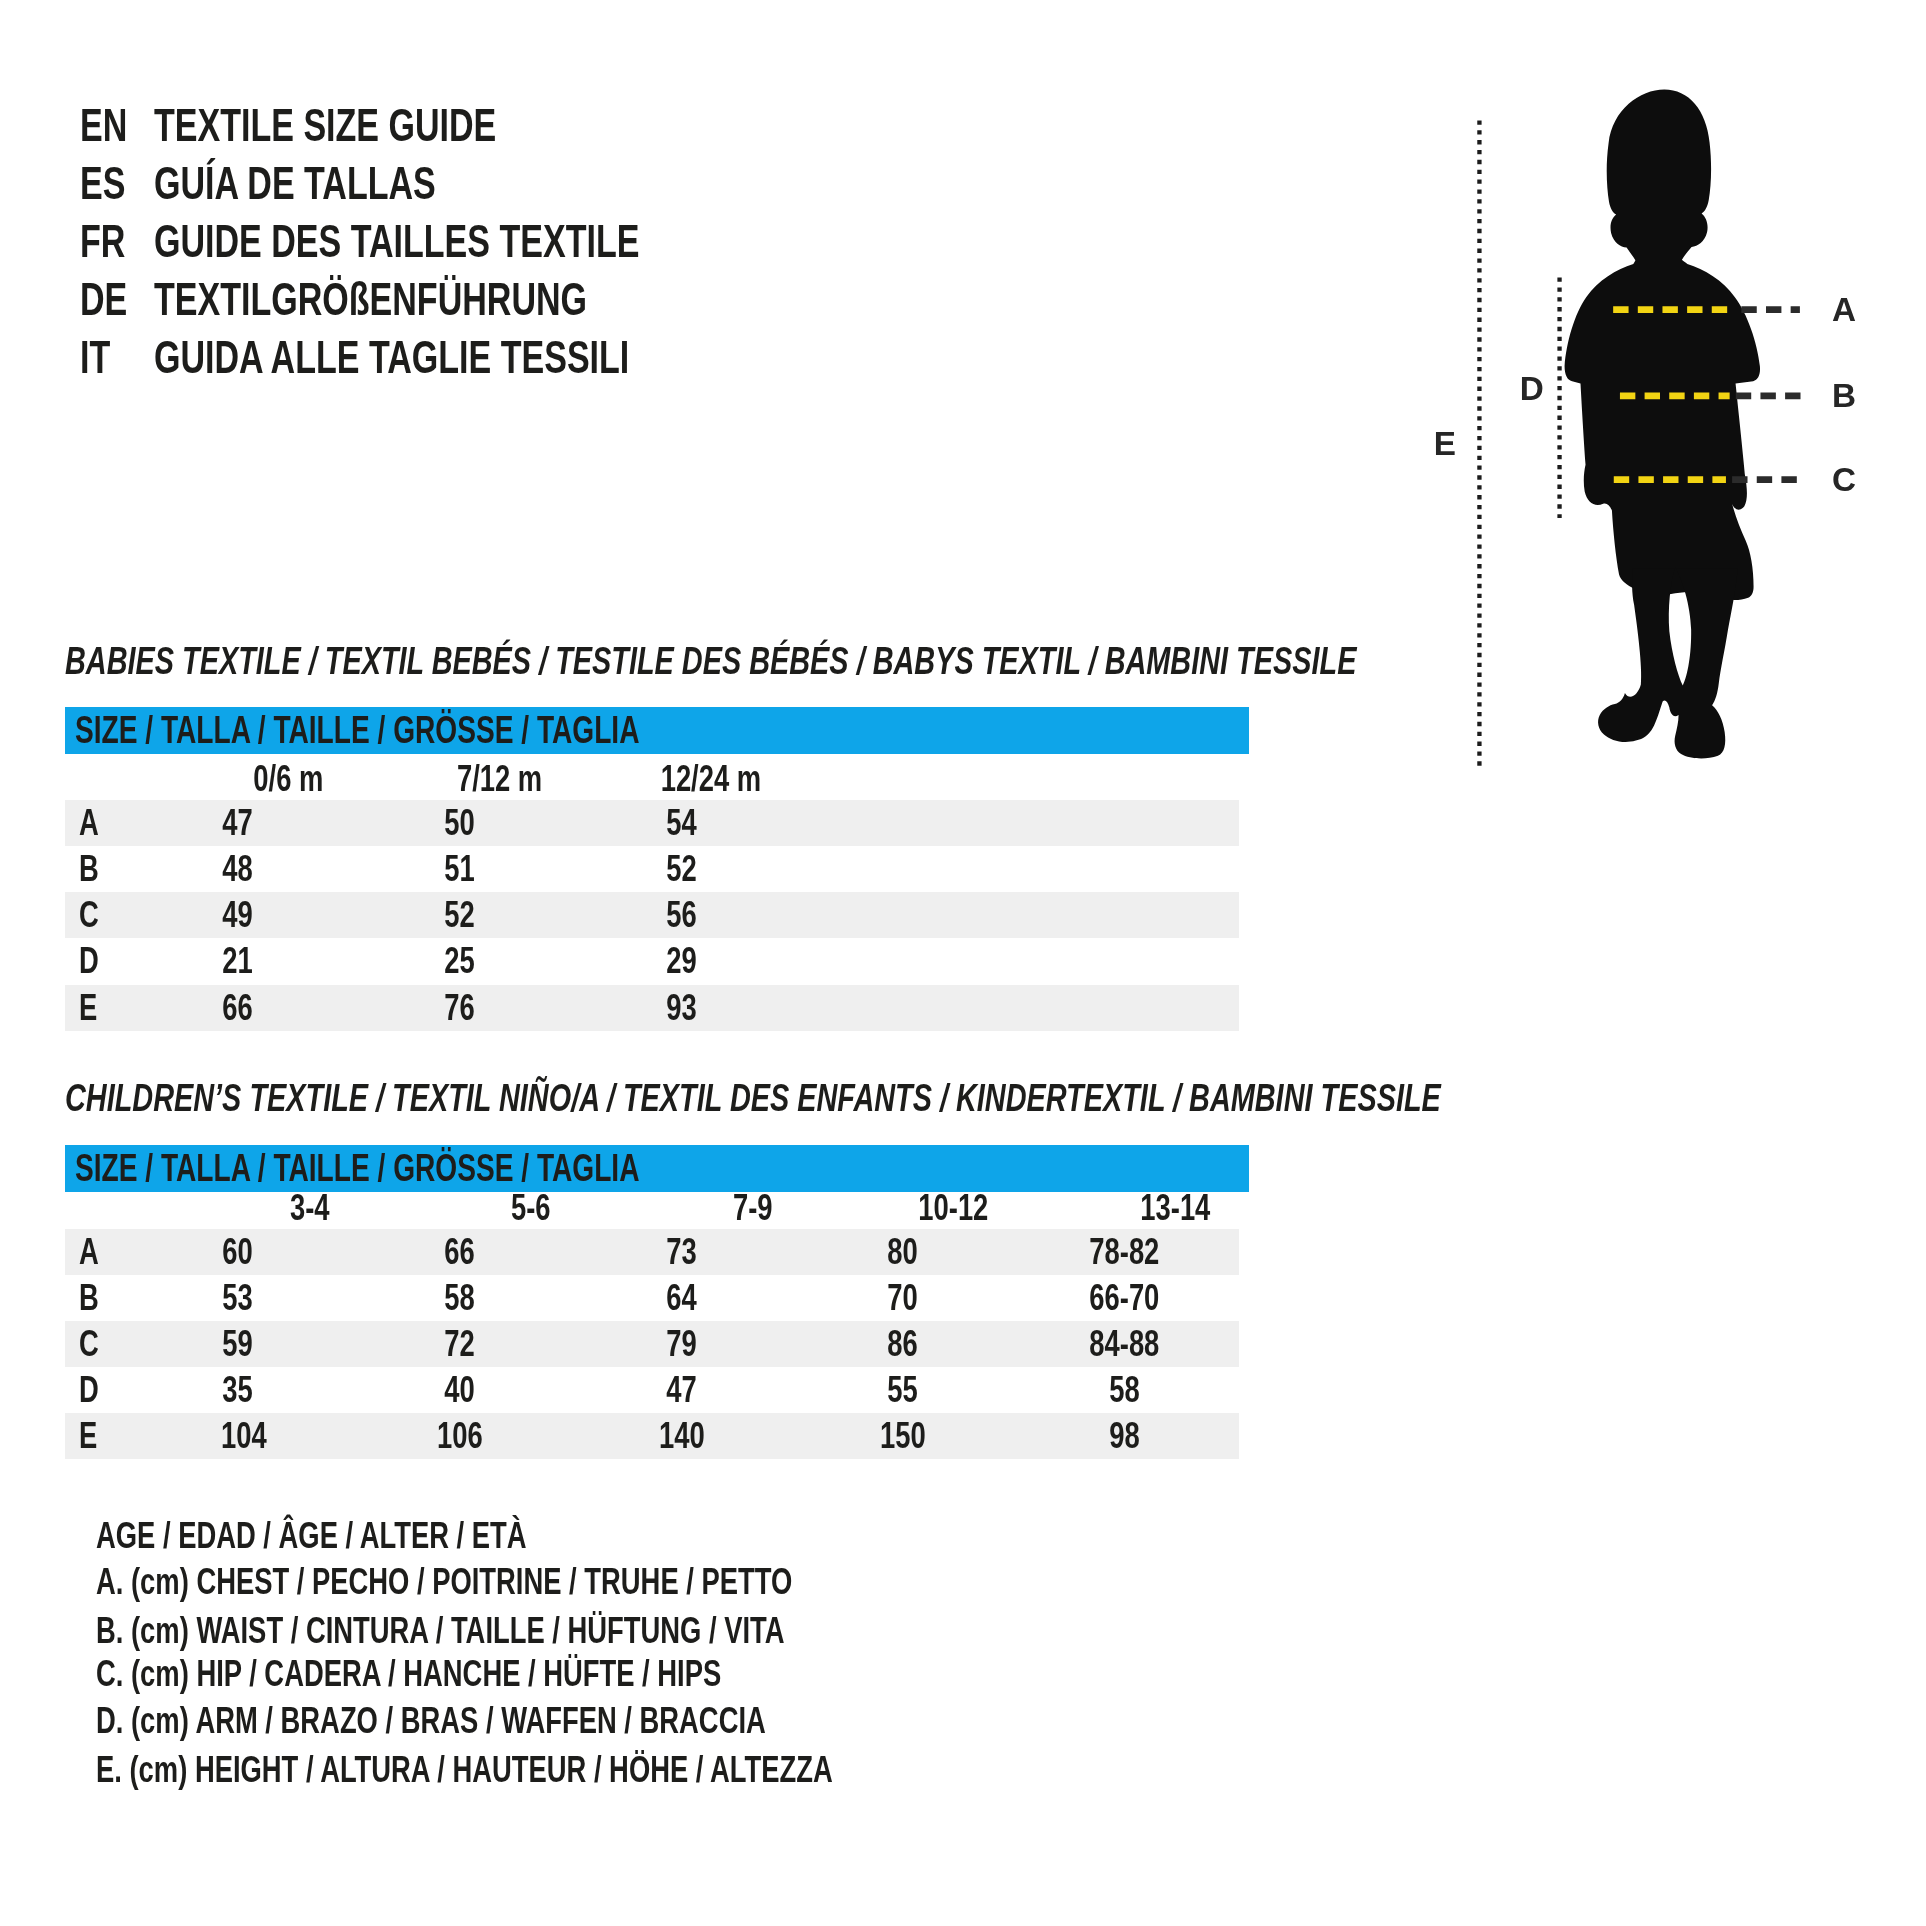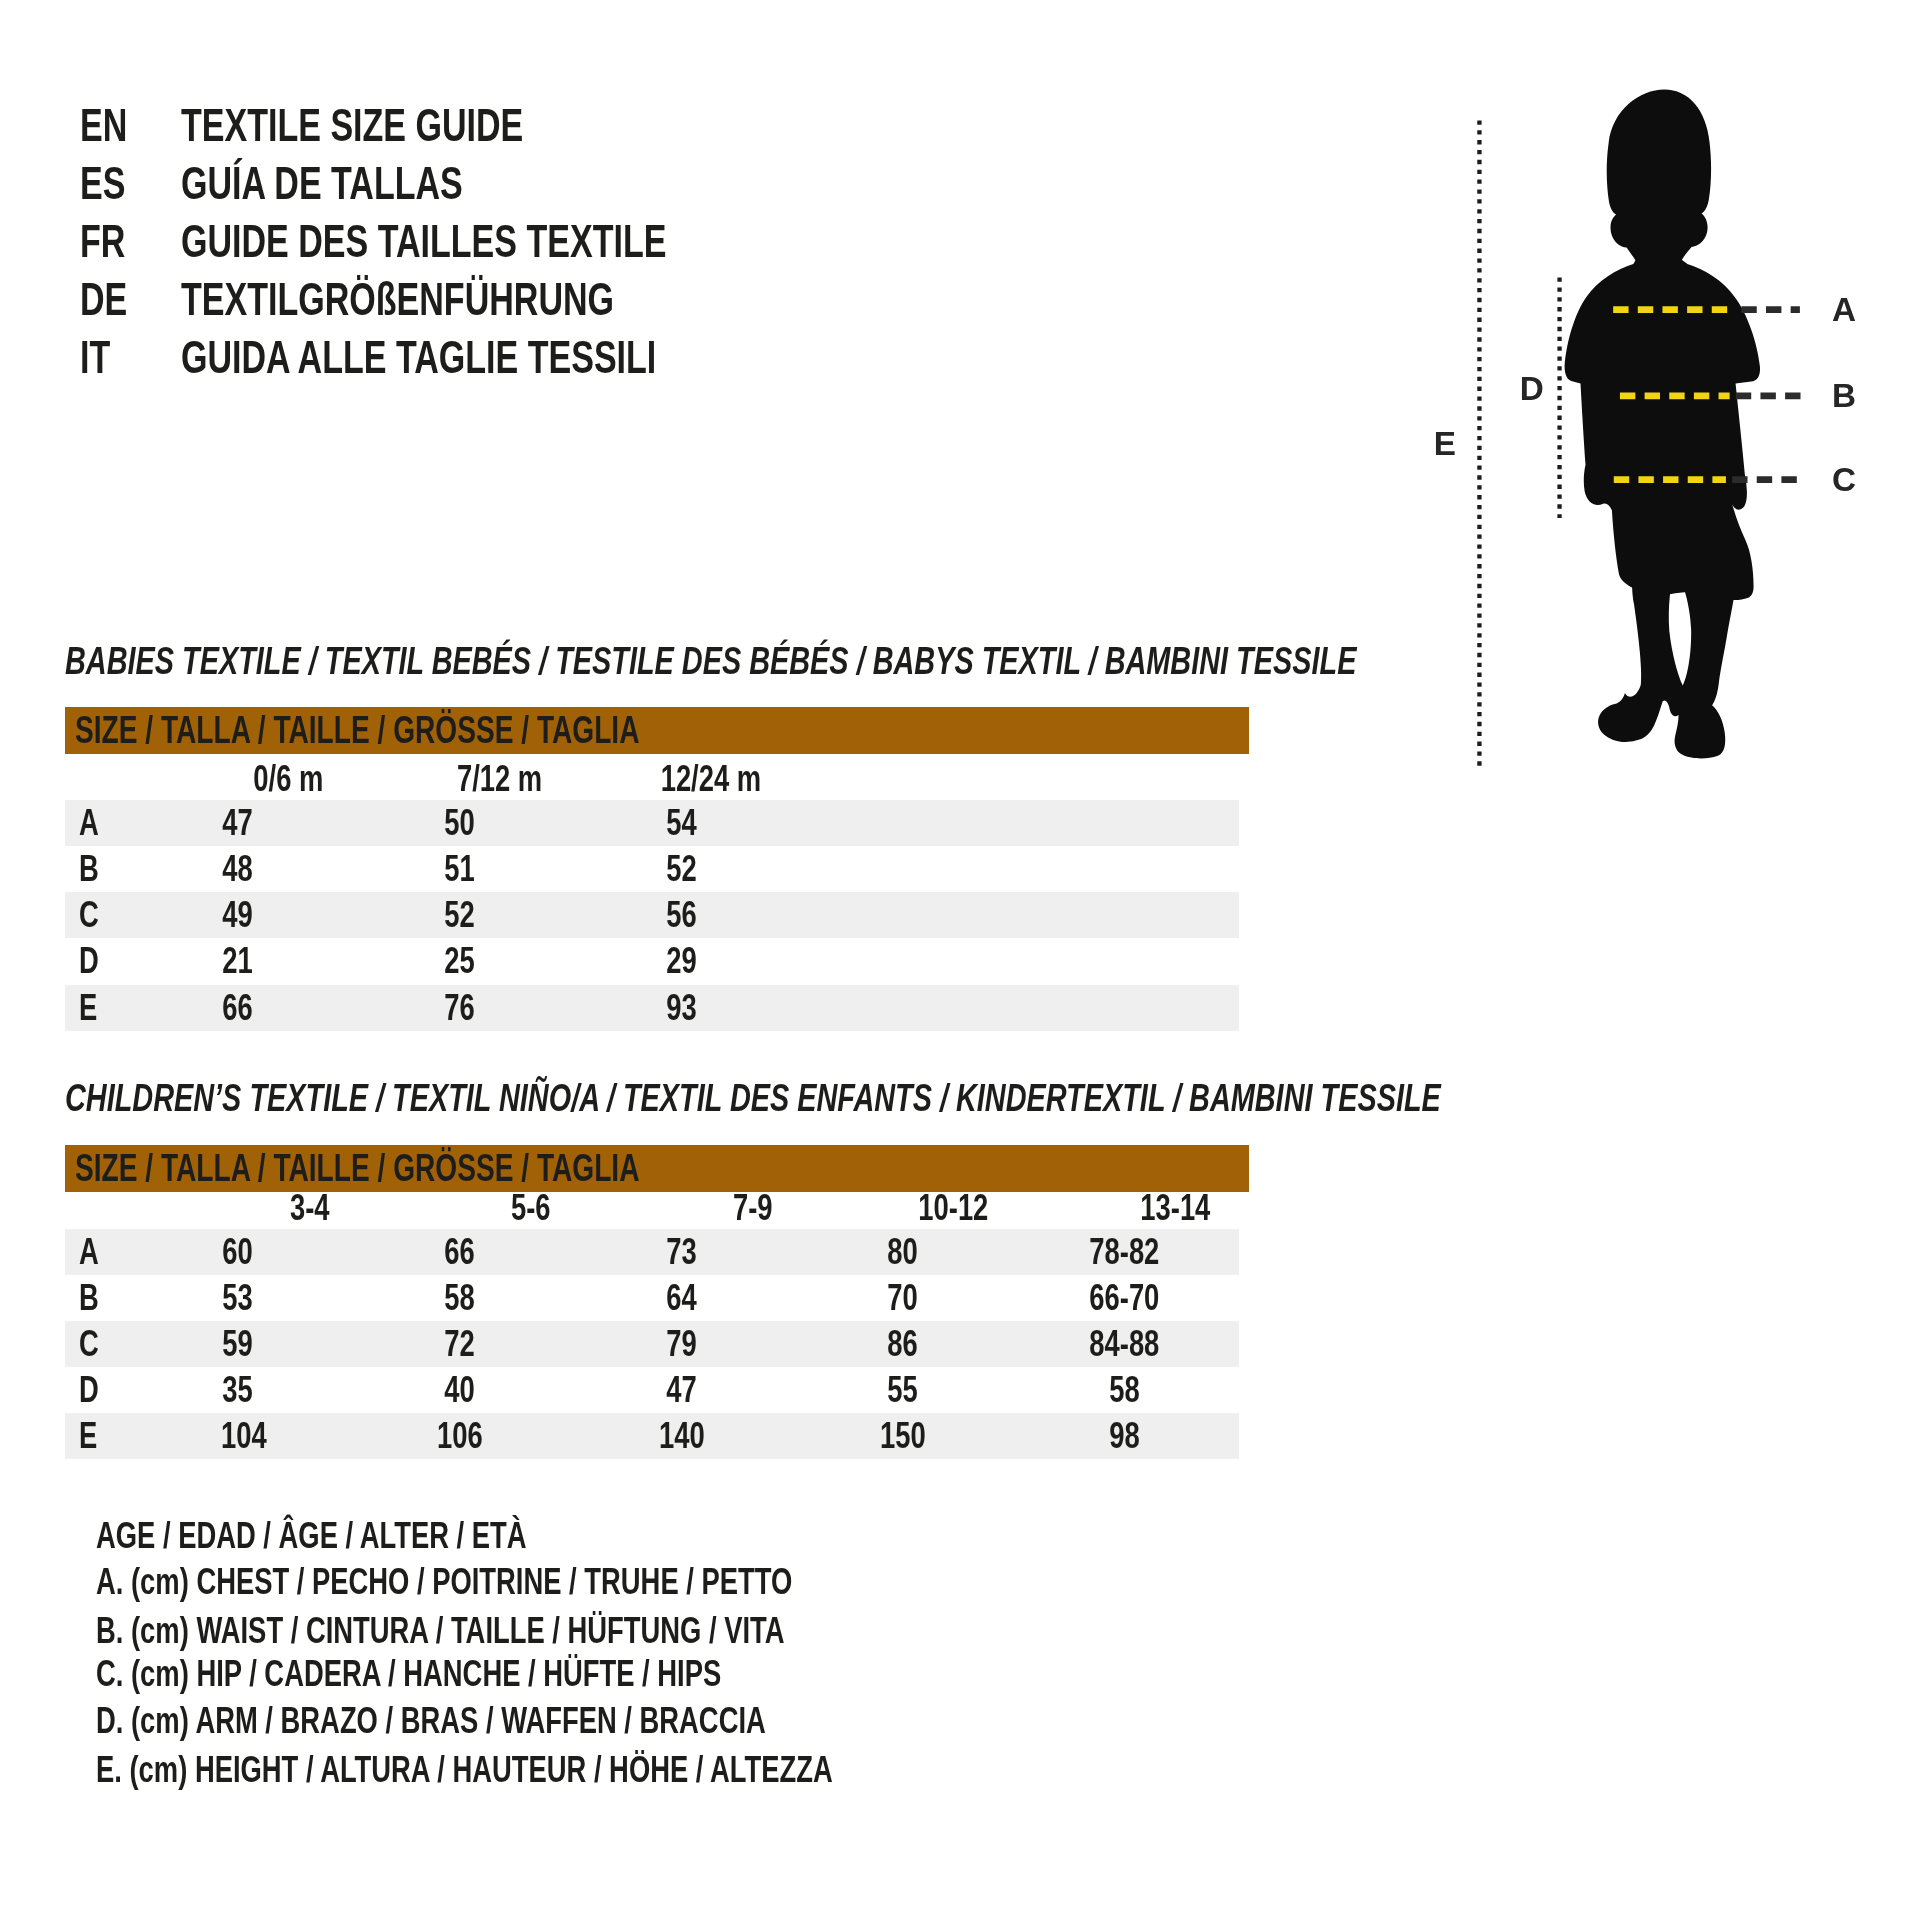--- a/index.html
+++ b/index.html
@@ -18,29 +18,29 @@
     transform:scaleX(0.74);
     transform-origin:0 50%;
     white-space:nowrap;
     letter-spacing:0;
   }
   .cond-c { transform-origin:50% 50%; }
 
   
   .lang-line { position:absolute; left:80px; width:986px; height:58px; line-height:58px; font-size:46px; }
   .lang-line .code  { position:absolute; left:0; }
-  .lang-line .label { position:absolute; left:101px; }
+  .lang-line .label { position:absolute; left:74px; }
 
   
   .section-title { position:absolute; left:65px; height:49px; line-height:49px; font-size:39px;font-style:italic; }
 
   
   .size-bar {
     position:absolute; left:65px; width:1174px; height:47px;
-    background:#a16207; line-height:47px; font-size:38px; padding-left:10px;
+    background:#0ea5e9; line-height:47px; font-size:38px; padding-left:10px;
   }
 
   
   .col-h { position:absolute; width:197px; height:39px; line-height:39px; text-align:right; font-size:37px; }
   .trow  { position:absolute; left:65px; width:1174px; height:46px; line-height:46px; font-size:37px; }
   .trow.stripe { background:#efefef; }
   .trow .letter { position:absolute; left:13.6px; }
   .trow .cell   { position:absolute; width:197px; text-align:center; }
 
   

